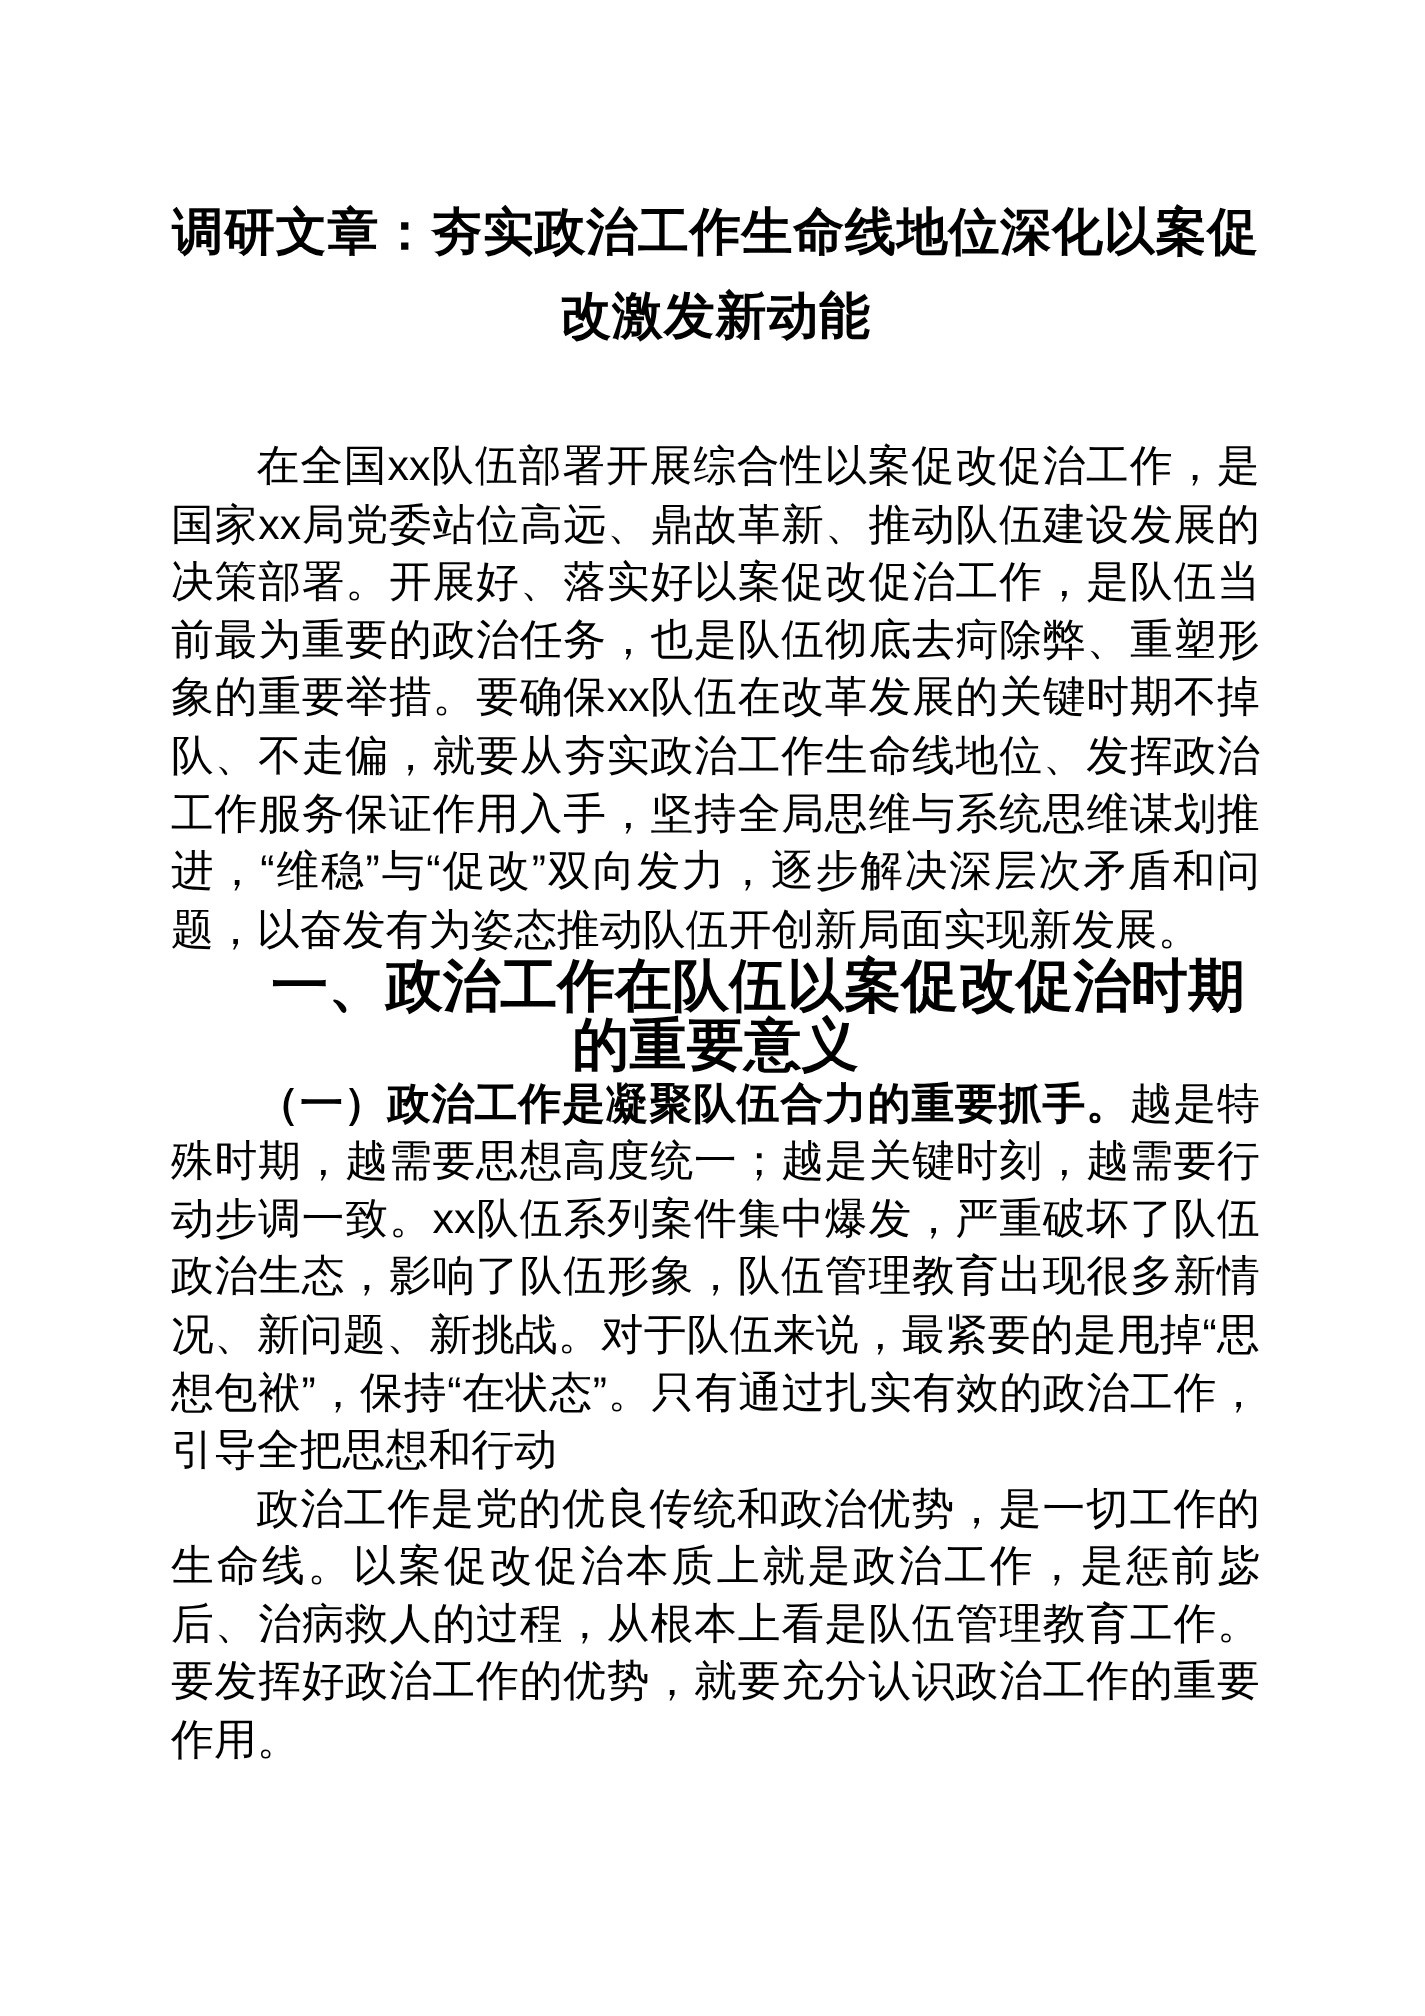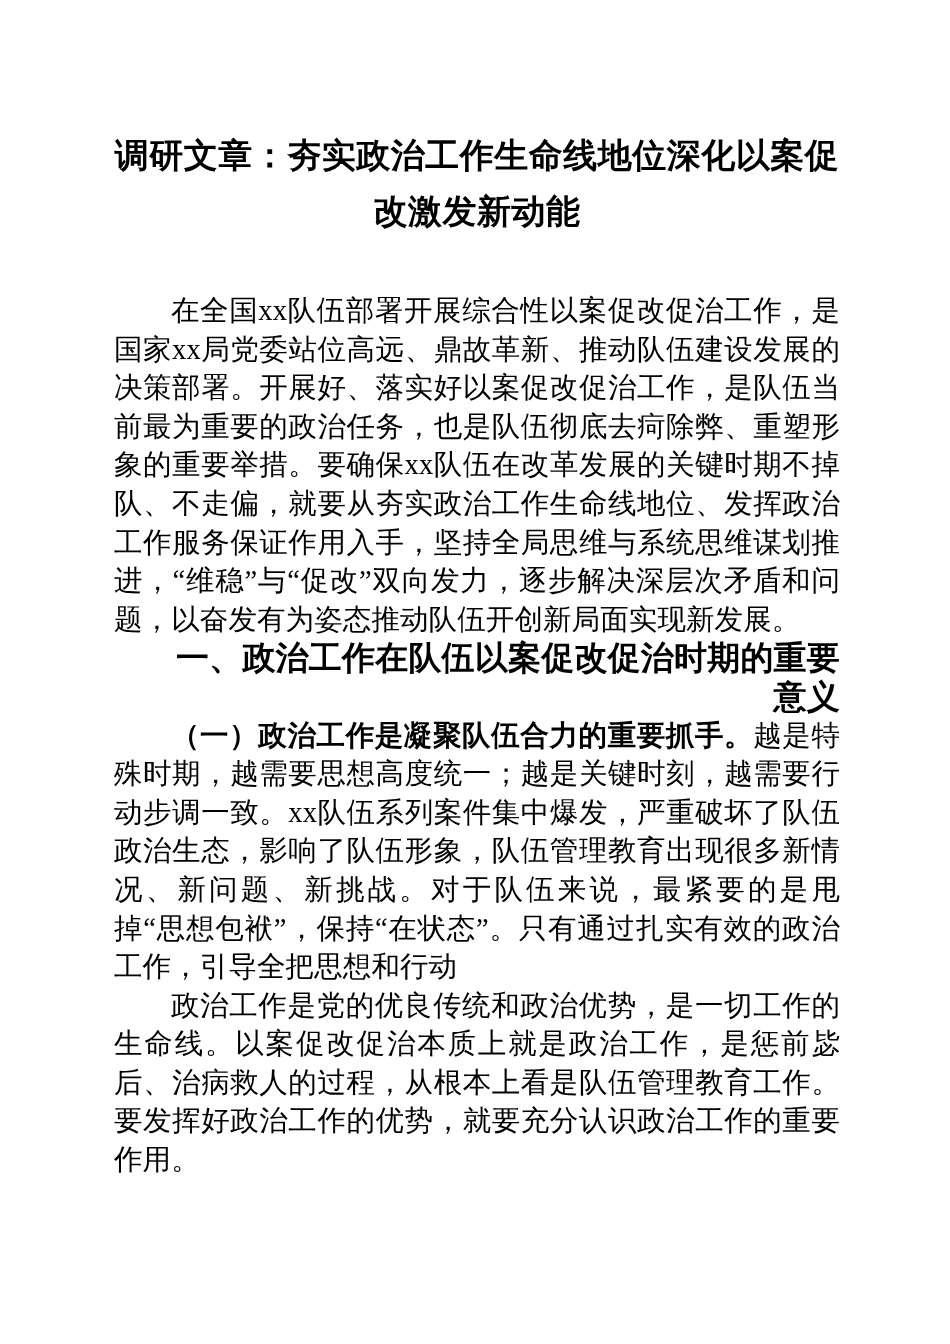--- a/index.html
+++ b/index.html
@@ -43,21 +43,21 @@
     text-align: center;
     letter-spacing: 0.5px;
     padding-top: 128px;
     word-break: break-all;
   }
 
   
   .para {
     margin: 0;
     padding: 0;
-    font-family: Liberation Serif, serif;
+    font-family: Liberation Sans, sans-serif;
     font-weight: 300;
     font-size: 28.5px;
     line-height: 38.6px;
     text-align: justify;
     text-justify: inter-ideograph;
     text-indent: 57px;
     word-break: break-all;
     letter-spacing: 0.1px;
   }
 
@@ -73,24 +73,24 @@
   .lead-in {
     font-weight: 600;
   }
 
   
   .section-heading {
     margin: 0;
     padding: 0;
     font-family: "Liberation Sans", "DejaVu Sans", sans-serif;
     font-weight: bold;
-    font-size: 33px;
+    font-size: 38px;
     line-height: 38.6px;
     text-indent: 57px;
-    text-align: right;
+    text-align: center;
     word-break: break-all;
     letter-spacing: 0.2px;
   }
 </style>
 </head>
 <body>
 
 <div class="page">
   <div class="content">
 

